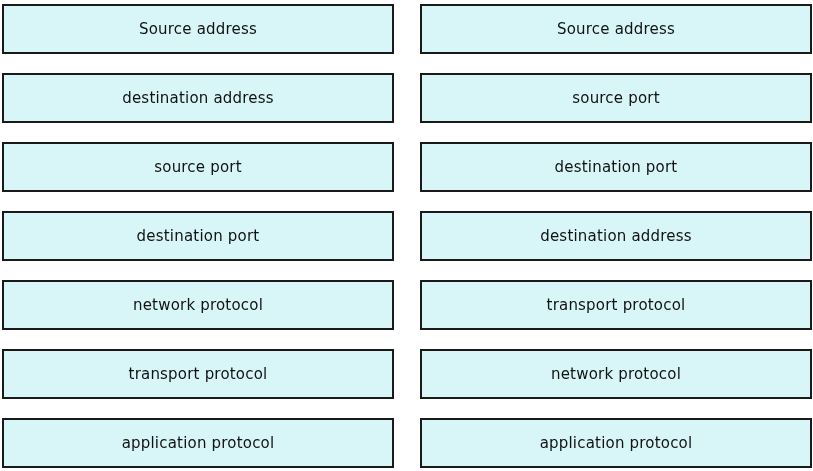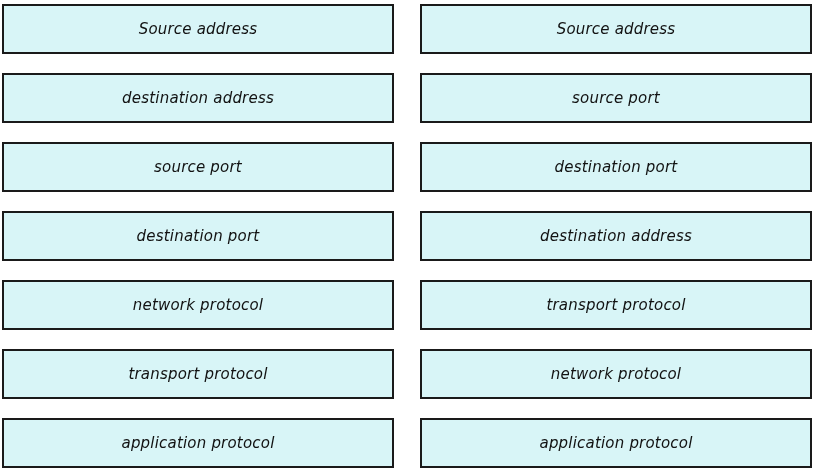--- a/index.html
+++ b/index.html
@@ -10,21 +10,20 @@
     width: 813px;
     height: 471px;
     background: var(--page-bg, #ffffff);
     position: relative;
     font-family: "DejaVu Sans", "Liberation Sans", sans-serif;
     overflow: hidden;
   }
   .board {
     position: absolute;
     inset: 0;
-    font-style: italic;
   }
   .column {
     position: absolute;
     top: 4px;
     width: 392px;
     display: flex;
     flex-direction: column;
     gap: 19px;
   }
   .column.left  { left: 2px; }

